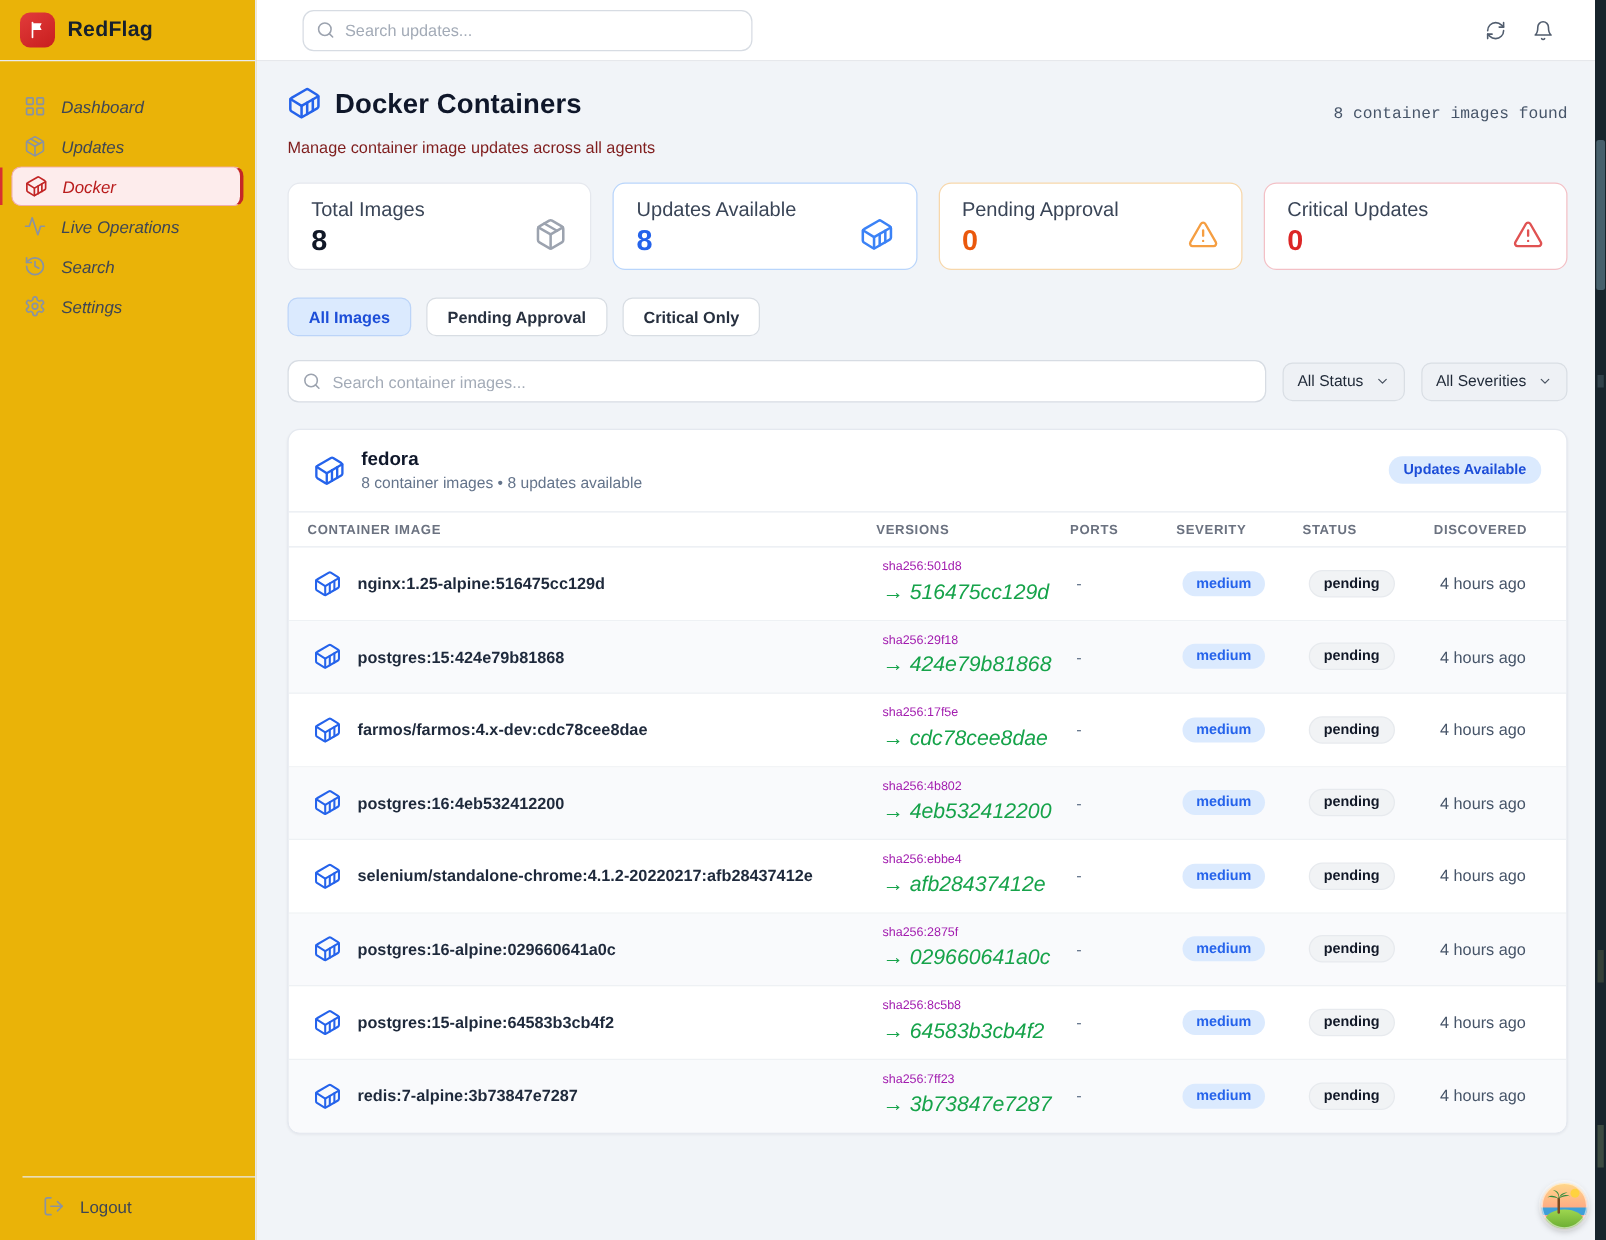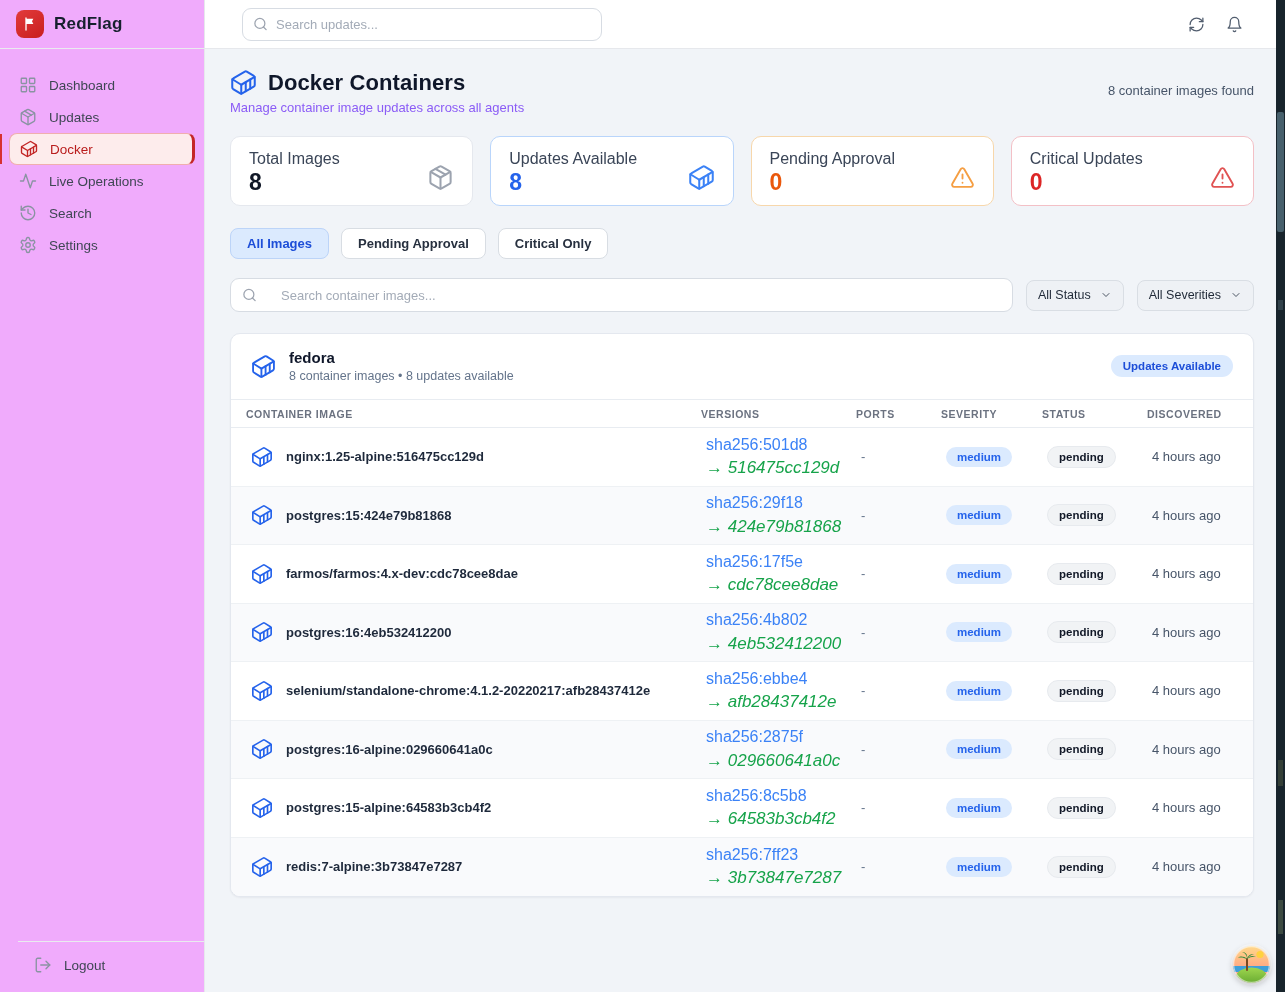--- a/index.html
+++ b/index.html
@@ -4,30 +4,30 @@
 <style>
   * { box-sizing: border-box; margin: 0; padding: 0; }
   html,body { width:1285px; height:992px; overflow:hidden; }
   body {
     font-family: "Liberation Sans", sans-serif;
     background:#f1f4f8; color:#1f2937; position:relative; font-size:13px;
   }
   svg.ic { display:block; }
 
   
-  .sidebar { position:absolute; left:0; top:0; width:205px; height:100%; background:#f0abfc;
+  .sidebar { position:absolute; left:0; top:0; width:205px; height:100%; background:#eab308;
     border-right:1px solid #e6e8ec; display:flex; flex-direction:column; z-index:5; }
   .brand { height:49px; display:flex; align-items:center; gap:10px; padding:0 16px;
     border-bottom:1px solid #e9ebef; }
   .brand-mark { width:28px; height:28px; border-radius:8px; background:linear-gradient(145deg,#e23b3b,#c81e1e);
     display:flex; align-items:center; justify-content:center; flex:0 0 auto; }
   .brand-name { font-size:17px; font-weight:bold; color:#16202e; letter-spacing:.2px; }
   .nav { padding:20px 0 0; flex:1; }
   .nav-item { position:relative; display:flex; align-items:center; gap:12px; height:32px;
-    margin:0 9px 0 9px; padding:0 10px; border-radius:8px; color:#3f4654; font-size:13.5px; cursor:pointer; }
+    margin:0 9px 0 9px; padding:0 10px; border-radius:8px; color:#3f4654; font-size:13.5px; cursor:pointer;font-style:italic; }
   .nav-item .nico { color:#8a93a2; }
   .nav-item.active { background:#fdecec; color:#b91c1c; border:1px solid #f0aeae; border-right:3px solid #c42727; }
   .nav-item.active .nico { color:#c22525; }
   .nav-item.active::before { content:""; position:absolute; left:-10px; top:0; bottom:0; width:2px; background:#d73030; }
   .sidebar-footer { border-top:1px solid #e9ebef; padding:14px 16px 18px;margin-left:18px; }
   .logout { display:flex; align-items:center; gap:12px; color:#3f4654; font-size:13.5px; cursor:pointer; }
   .logout .nico { color:#8a93a2; }
 
   
   .topbar { position:absolute; left:205px; top:0; right:0; height:49px; background:#fff;
@@ -40,22 +40,22 @@
   .topbar-actions { margin-left:auto; display:flex; align-items:center; gap:21px; padding-right:18px; }
   .top-icon-btn { color:#515d6e; cursor:pointer; background:none; border:none; padding:0; }
 
   
   .main { position:absolute; left:205px; top:49px; right:0; bottom:0; background:#f1f4f8;
     padding:20px 31px 0 25px; overflow:hidden; }
   .page-header { display:flex; justify-content:space-between; align-items:flex-start; }
   .title-row { display:flex; align-items:center; gap:11px; }
   .title-ic { color:#2563eb; }
   .page-title { font-size:22px; font-weight:bold; color:#0f172a; letter-spacing:.1px; }
-  .page-subtitle { margin-top:4px; font-size:13px; color:#8b5cf6; }
-  .results-count { margin-top:14px; font-size:13px; color:#475569; }
+  .page-subtitle { margin-top:14px; font-size:13px; color:#7f1d1d; }
+  .results-count { margin-top:14px; font-size:13px; color:#475569;font-family:Liberation Mono, monospace; }
 
   
   .stats { display:flex; gap:17px; margin-top:21px; }
   .card { flex:1; background:#fff; border:1px solid #e5e8ee; border-radius:10px; height:70px;
     padding:13px 18px 0; display:flex; justify-content:space-between; }
   .card .cl { font-size:16px; color:#3a4557; }
   .card .cv { font-size:23px; font-weight:bold; color:#111827; margin-top:2px; line-height:1.1; }
   .card .cic { align-self:center; }
   .card.c0 .cic { color:#9ca3af; }
   .card.c1 { border-color:#b9d5fb; } .card.c1 .cv { color:#2563eb; } .card.c1 .cic { color:#3b82f6; }
@@ -66,21 +66,21 @@
   .tabs { display:flex; gap:12px; margin-top:22px; }
   .tab { height:31px; padding:0 16px; border-radius:8px; border:1px solid #d8dde3; background:#fff;
     font-family:inherit; font-size:13px; font-weight:600; color:#27303f; cursor:pointer; display:flex; align-items:center; }
   .tab.active { background:#dbeafe; color:#1d4ed8; border-color:#bcd4f8; }
 
   
   .filter-row { display:flex; gap:13px; margin-top:19px; align-items:center; }
   .filter-search { position:relative; flex:1; }
   .filter-search .sic { position:absolute; left:12px; top:50%; transform:translateY(-50%); color:#9ca3af; }
   .filter-search input { width:100%; height:34px; border:1px solid #d7dce3; border-radius:9px;
-    padding:0 12px 0 50px; font-family:inherit; font-size:13px; color:#374151; outline:none; background:#fff; }
+    padding:0 12px 0 35px; font-family:inherit; font-size:13px; color:#374151; outline:none; background:#fff; }
   .filter-search input::placeholder { color:#a3abb7; }
   .select-pill { height:31px; background:#eef1f5; border:1px solid #d9dee4; border-radius:8px;
     display:flex; align-items:center; gap:9px; padding:0 11px; font-size:12.5px; color:#1f2937; cursor:pointer; flex:0 0 auto; }
   .select-pill .chev { color:#4b5563; }
 
   
   .table-card { margin-top:21px; background:#fff; border:1px solid #e4e8ef; border-radius:10px;
     box-shadow:0 1px 2px rgba(16,24,40,.05); overflow:hidden; }
   .group-header { display:flex; align-items:center; padding:15px 20px 16px; }
   .group-ic { color:#2563eb; margin-right:13px; }
@@ -91,21 +91,21 @@
   .thead, .trow { display:grid; grid-template-columns:455px 155px 85px 101px 105px 1fr;
     align-items:center; padding:0 20px; }
   .thead { border-top:1px solid #e8ecf1; border-bottom:1px solid #e8ecf1; height:29px;padding-left:15px; }
   .th { font-size:10.5px; font-weight:600; color:#6b7280; letter-spacing:.05em; text-transform:uppercase; }
   .trow { min-height:58.5px; border-bottom:1px solid #eef1f4; }
   .trow:nth-child(even) { background:#f9fafc; }
   .trow:last-child { border-bottom:none; }
   .cell-image { display:flex; align-items:center; gap:13px; }
   .cell-image .row-ic { color:#2563eb; flex:0 0 auto; }
   .img-name { font-size:13px; font-weight:600; color:#1e293b; }
-  .ver-cur { font-size:16px; color:#3b82f6; line-height:1.45; }
+  .ver-cur { font-size:10px; color:#a21caf; line-height:1.45; }
   .ver-new { font-size:17px; color:#16a34a; line-height:1.45;font-style:italic; }
   .ports { font-size:13px; color:#64748b; }
   .badge { display:inline-block; font-size:11.5px; font-weight:600; padding:4px 11px; border-radius:999px; }
   .badge.sev { background:#dbeafe; color:#2563eb; }
   .badge.status { background:#f1f3f5; color:#111827; border:1px solid #e7eaee; }
   .discovered { font-size:13px; color:#475569; }
 
   
   .scroll-strip { position:absolute; right:0; top:0; width:9px; height:100%; background:#18242c; z-index:20; }
   .scroll-strip .thumb { position:absolute; left:1px; right:1px; top:112px; height:120px; background:#47606c; border-radius:2px; }

